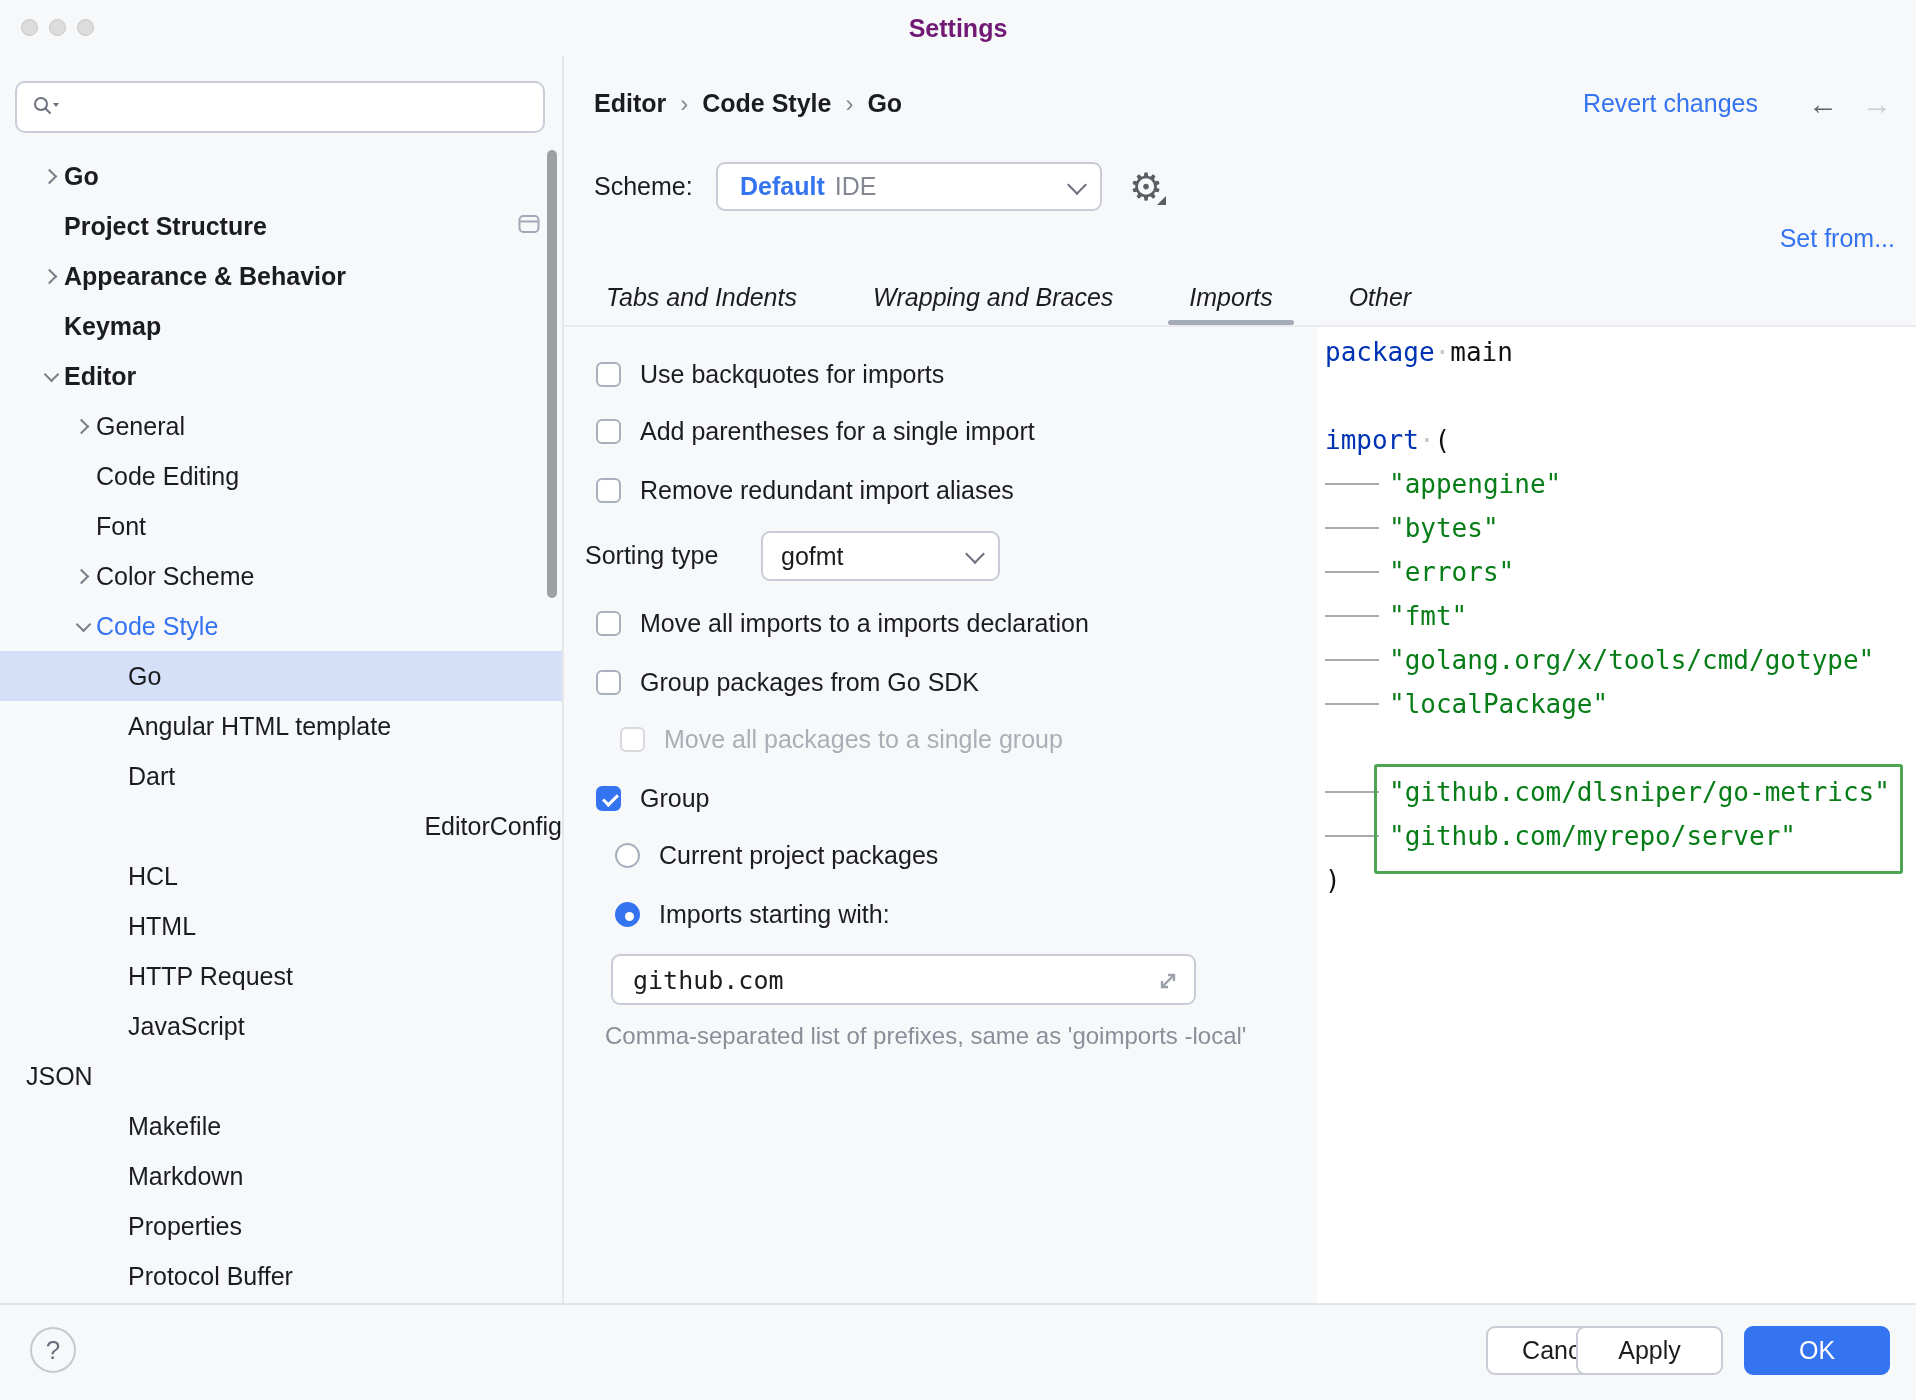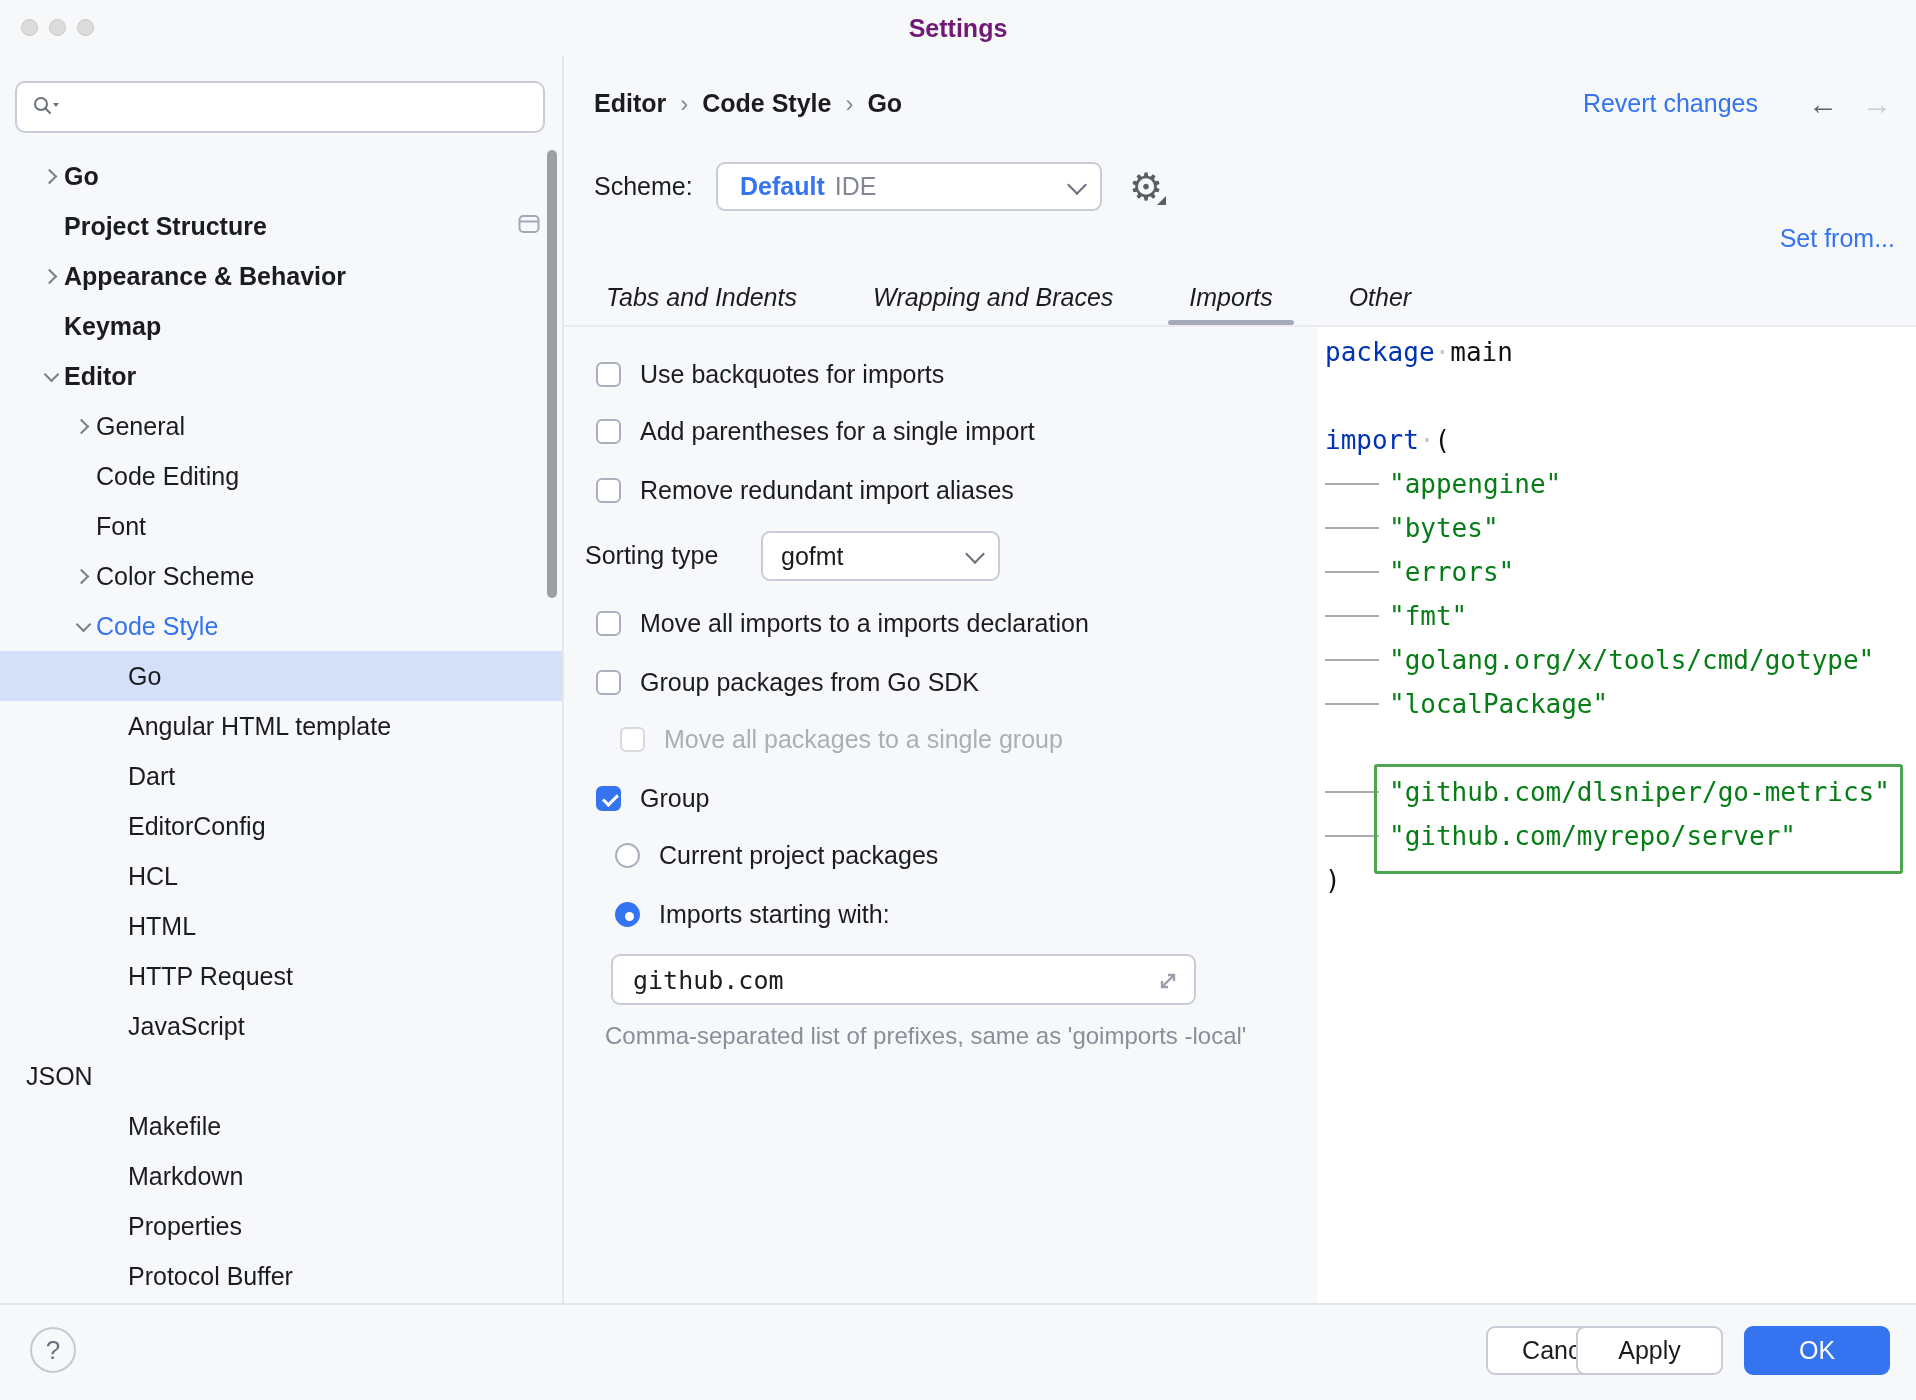--- a/index.html
+++ b/index.html
@@ -177,21 +177,21 @@
         <span class="slabel">Go</span>
       </div>
       <div class="srow" style="padding-left: 102px;">
         <span class="chev ph"></span>
         <span class="slabel">Angular HTML template</span>
       </div>
       <div class="srow" style="padding-left: 102px;">
         <span class="chev ph"></span>
         <span class="slabel">Dart</span>
       </div>
-      <div class="srow" style="padding-left: 102px;">
+      <div class="srow" style="padding-left: 102px; justify-content: space-between;">
         <span class="chev ph"></span>
         <span class="slabel">EditorConfig</span>
       </div>
       <div class="srow" style="padding-left: 102px;">
         <span class="chev ph"></span>
         <span class="slabel">HCL</span>
       </div>
       <div class="srow" style="padding-left: 102px;">
         <span class="chev ph"></span>
         <span class="slabel">HTML</span>

